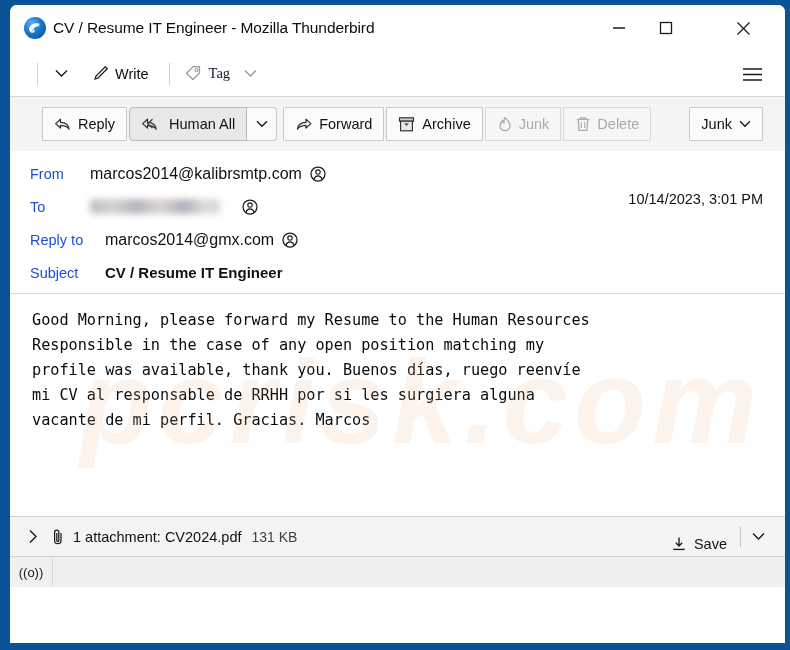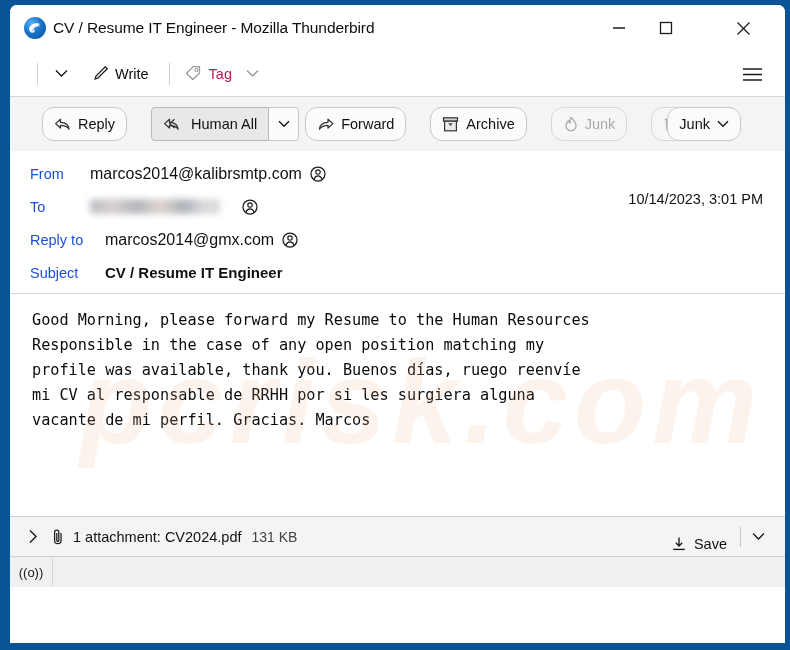--- a/index.html
+++ b/index.html
@@ -109,21 +109,21 @@
   }
   .tb-item {
     display: flex;
     align-items: center;
     height: 30px;
     padding: 0 6px;
     font-size: 14.5px;
     color: #0d0d0d;
     white-space: nowrap;
   }
-  .tb-item.disabled { color: #be185d; }
+  .tb-item.disabled { color: #0f172a; font-family: Liberation Serif, serif; }
   .tb-sep {
     width: 1px;
     height: 22px;
     background: #cfcfcf;
     margin: 0 9px;
   }
   .tb-icon { margin-right: 6px; display: flex; align-items: center; }
   .tb-caret { display: flex; align-items: center; padding: 0 8px; height: 30px; }
   #hamburger {
     position: absolute;
@@ -141,26 +141,26 @@
     align-items: center;
     padding: 0 20px 0 32px;
     box-sizing: border-box;
     position: relative;
   }
   .mbtn {
     display: flex;
     align-items: center;
     height: 34px;
     padding: 0 11px;
-    margin-right: 24px;
+    margin-right: 2px;
     font-size: 14.5px;
     color: #121212;
     background: #fbfbfb;
     border: 1px solid #c8c8c8;
-    border-radius: 12px;
+    border-radius: 1px;
     white-space: nowrap;
     box-sizing: border-box;
   }
   .mbtn.active {
     background: #e8e8e8;
     border-color: #b9b9b9;
   }
   .mbtn.disabled {
     color: #a9a9a9;
     background: #f6f6f6;

